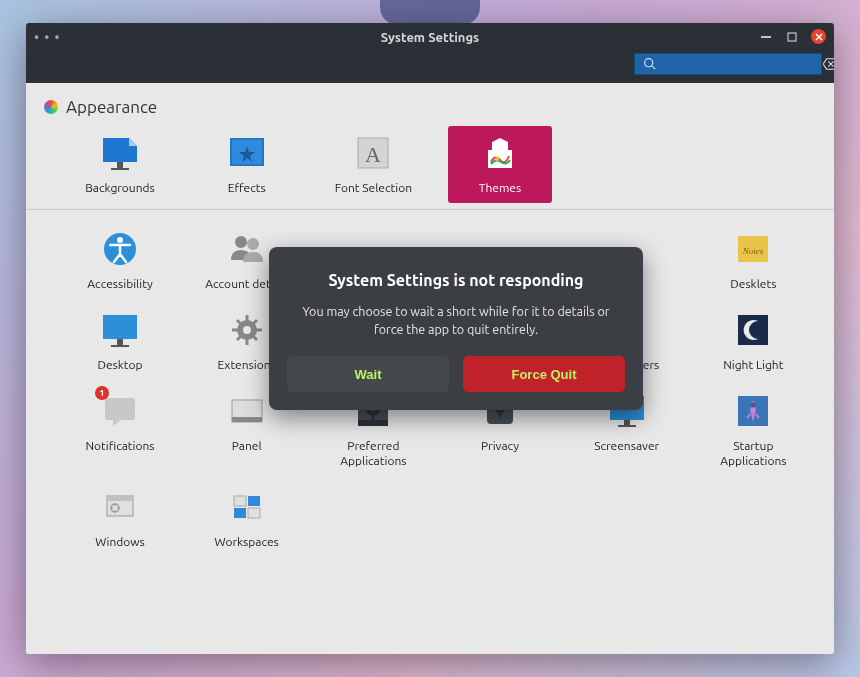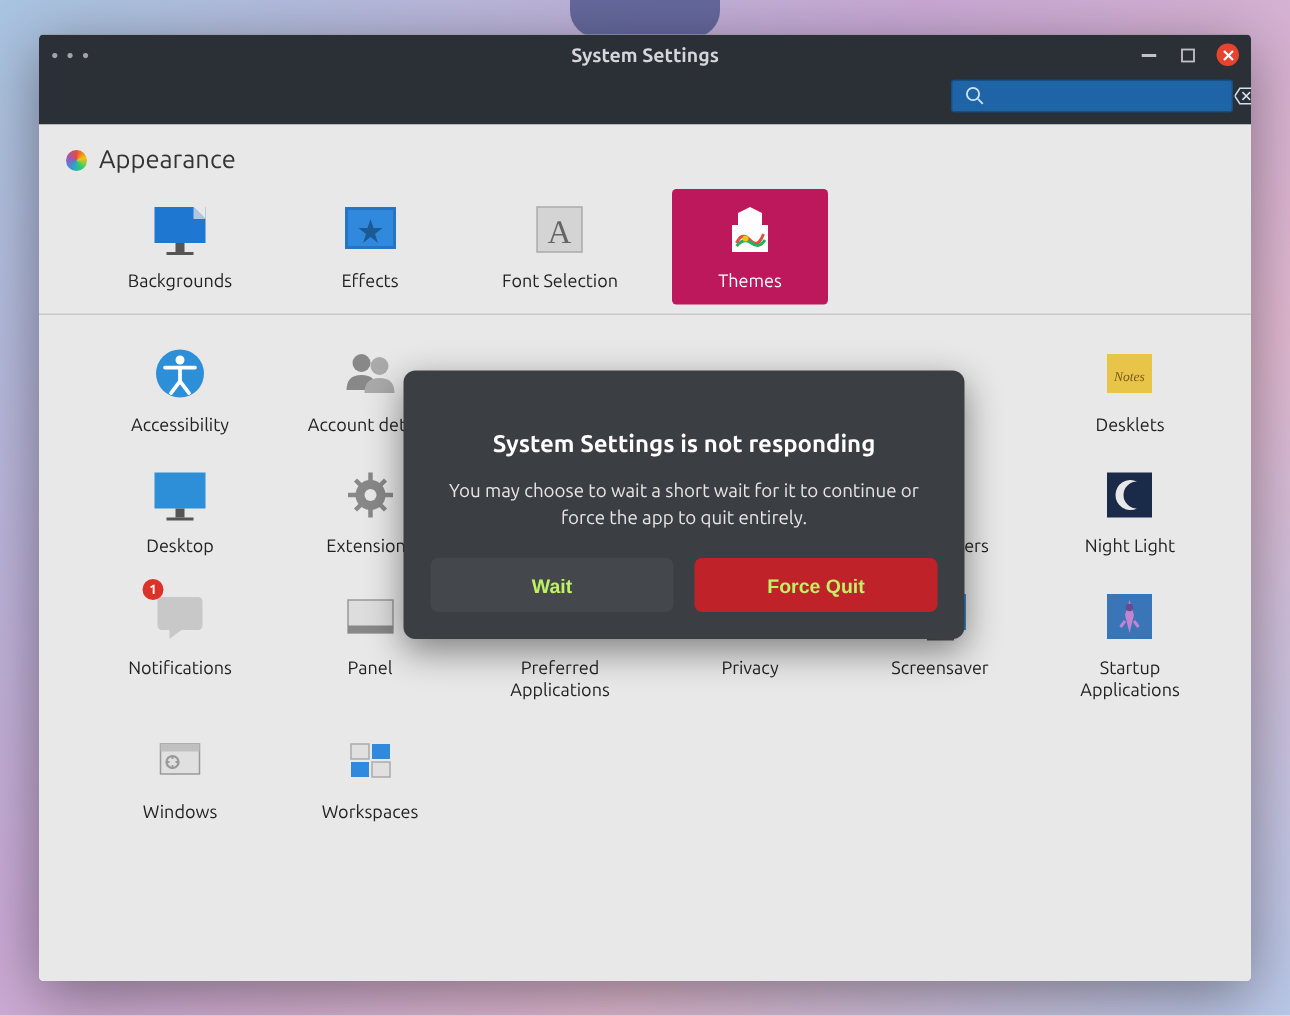--- a/index.html
+++ b/index.html
@@ -180,21 +180,21 @@
   }
 
   
   .modal {
     position: absolute;
     left: 269px;
     top: 247px;
     width: 374px;
     background: #3b3e43;
     border-radius: 8px;
-    padding: 40px 18px 18px 18px;
+    padding: 24px 18px 18px 18px;
     color: #fff;
     box-shadow: 0 8px 24px rgba(0,0,0,0.45);
   }
   .modal-title {
     text-align: center;
     font-size: 16px;
     font-weight: 700;
     margin-bottom: 14px;
   }
   .modal-text {
@@ -556,18 +556,18 @@
         </div>
         <div class="tile-label">Workspaces</div>
       </div>
 
     </div>
   </div>
 </div>
 
 <div class="modal">
   <div class="modal-title">System Settings is not responding</div>
-  <div class="modal-text">You may choose to wait a short wait for it to continue or force the app to quit entirely.</div>
+  <div class="modal-text">You may choose to wait a short while for it to details or force the app to quit entirely.</div>
   <div class="modal-buttons">
     <button class="modal-btn btn-wait">Wait</button>
     <button class="modal-btn btn-quit">Force Quit</button>
   </div>
 </div>
 
 </body></html>

